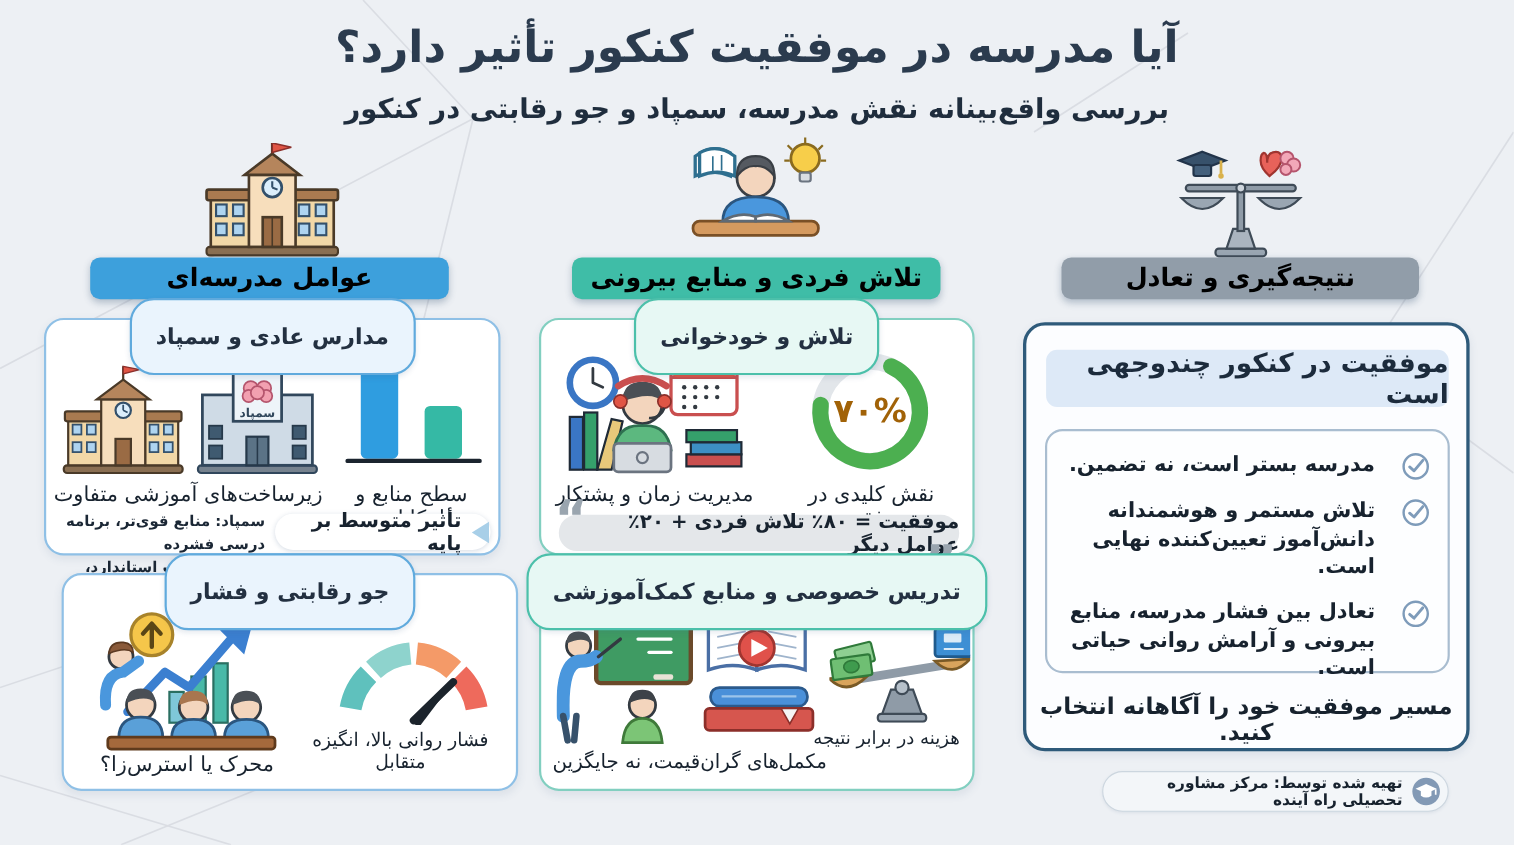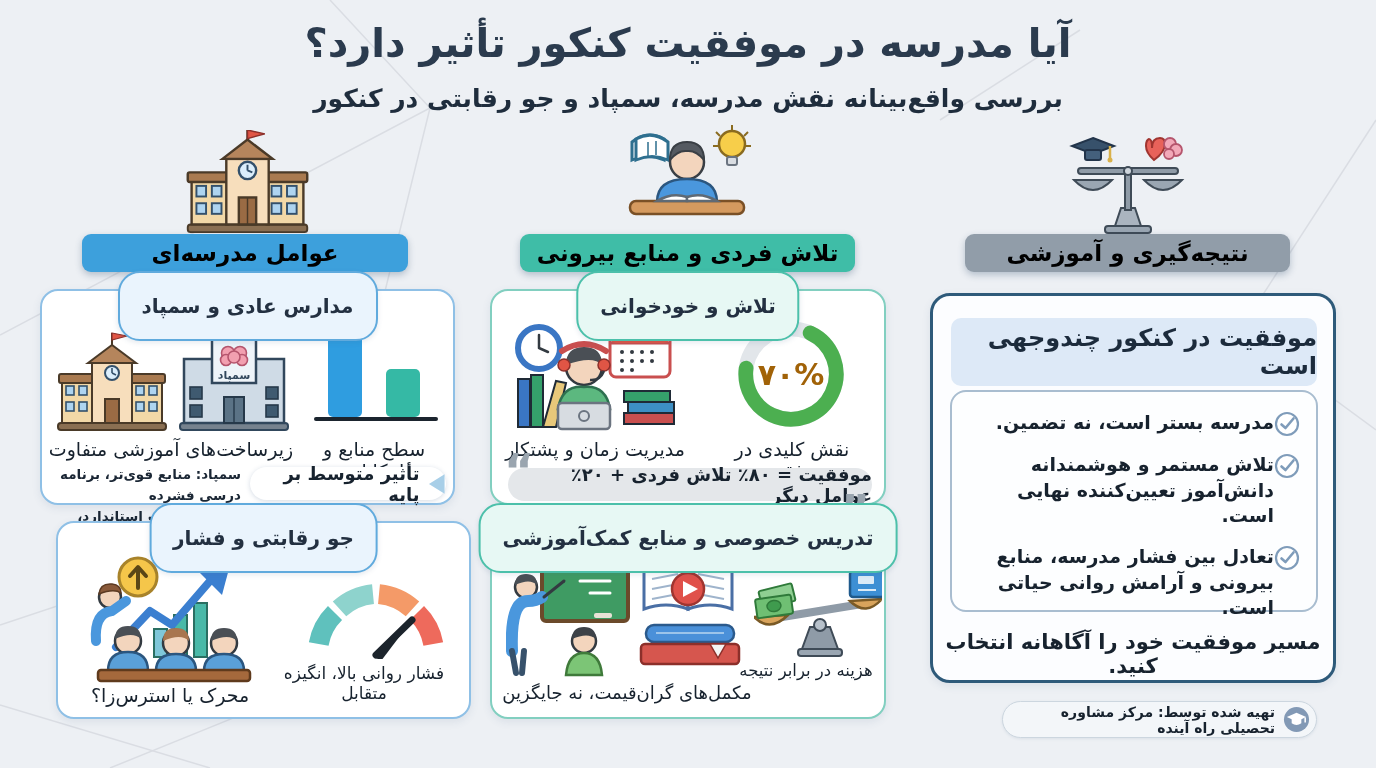--- a/index.html
+++ b/index.html
@@ -75,27 +75,27 @@
   .q-close { position:absolute; right:2px;  bottom:-38px; font-size:46px; color:#9aa5af; font-weight:700; direction:ltr; }
 
   
   .e2-tutor { left:14px;  top:32px; width:126px; height:122px; }
   .e2-books { left:144px; top:34px; width:112px; height:120px; }
   .e2-cap-a { left:0px;   top:159px; width:270px; font-size:18px; }
   .e2-scale { left:262px; top:32px; width:128px; height:102px; }
   .e2-cap-b { left:236px; top:138px; width:156px; font-size:16.5px; white-space:nowrap; }
 
   
-  .c-header { position:absolute; left:18px; top:22px; width:366px; height:68px; background:#dde9f7;
+  .c-header { position:absolute; left:18px; top:22px; width:366px; height:52px; background:#dde9f7;
               border-radius:10px; display:flex; align-items:center; justify-content:center;
               font-size:24px; font-weight:700; color:#1c2b3c; }
   .c-list { position:absolute; left:17px; top:94px; width:368px; height:222px; background:#fdfeff;
             border:2px solid #a9bdd0; border-radius:16px; padding:18px 16px;
             display:flex; flex-direction:column; gap:15px; direction:rtl; }
-  .c-item { display:flex; gap:0; align-items:flex-start; font-size:19px; font-weight:700;
+  .c-item { display:flex; gap:24px; align-items:flex-start; font-size:19px; font-weight:700;
             color:#17222e; line-height:1.35; text-align:right; }
   .c-item svg { flex:0 0 auto; margin-top:1px; }
   .c-note { position:absolute; left:0; right:0; top:334px; text-align:center;
             font-size:21px; font-weight:700; color:#17222e; }
 
   .credit { position:absolute; left:1002px; top:701px; width:315px; height:37px; background:#f3f6f9;
             border:1.5px solid #ccd6df; border-radius:19px; display:flex; direction:rtl;
             align-items:center; gap:8px; padding:0 6px 0 12px;
             font-size:14px; font-weight:700; color:#17222e; box-shadow:0 1px 3px rgba(60,90,130,.10); }
   .credit svg { flex:0 0 auto; }
@@ -197,21 +197,21 @@
     </svg>
   </div>
 
   <div class="hdr hdr-school">
     <span>عوامل مدرسه‌ای</span>
   </div>
   <div class="hdr hdr-effort">
     <span>تلاش فردی و منابع بیرونی</span>
   </div>
   <div class="hdr hdr-conclusion">
-    <span>نتیجه‌گیری و آموزشی</span>
+    <span>نتیجه‌گیری و تعادل</span>
   </div>
 
   <section class="card card-s1">
     <div class="pill pill-blue">
       <span>مدارس عادی و سمپاد</span>
     </div>
     <div class="abs s1-schools">
       <svg width="238" height="110" viewBox="0 0 238 110">
         <rect x="4" y="100" width="108" height="7" rx="3" fill="#8a6f52" stroke="#4a3a28" stroke-width="2"></rect>
         <rect x="8" y="58" width="30" height="42" fill="#f2d8a7" stroke="#4a3a28" stroke-width="2"></rect>

